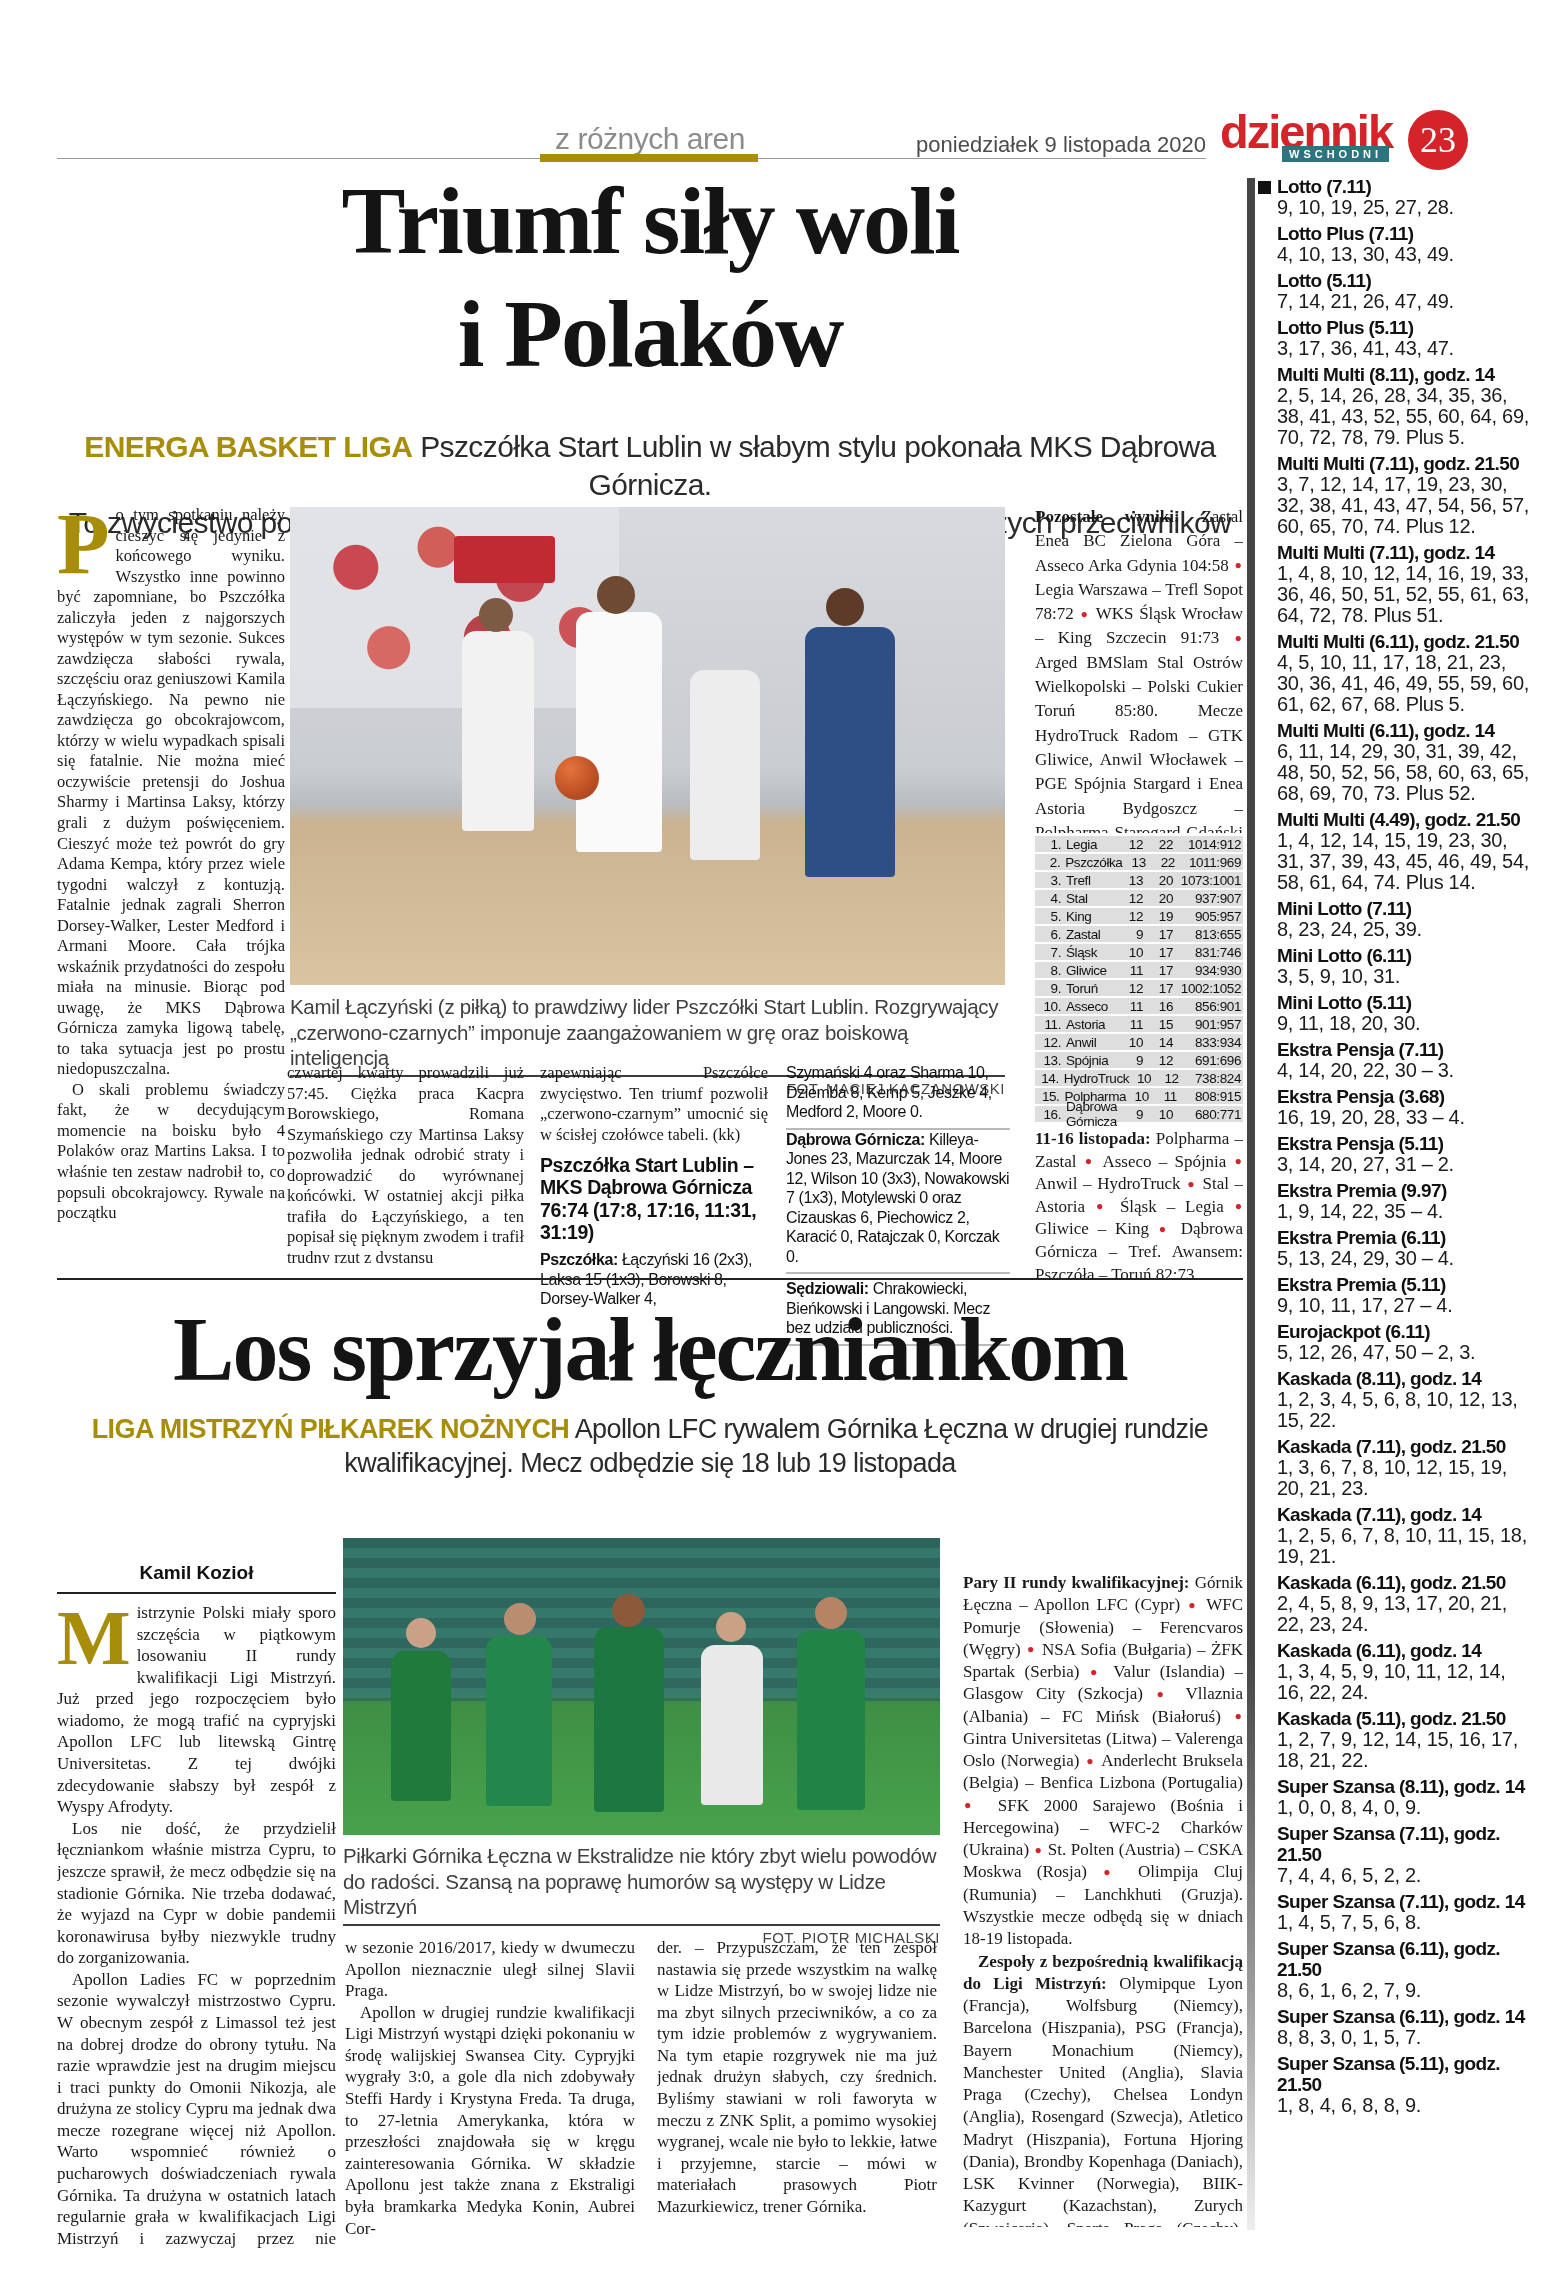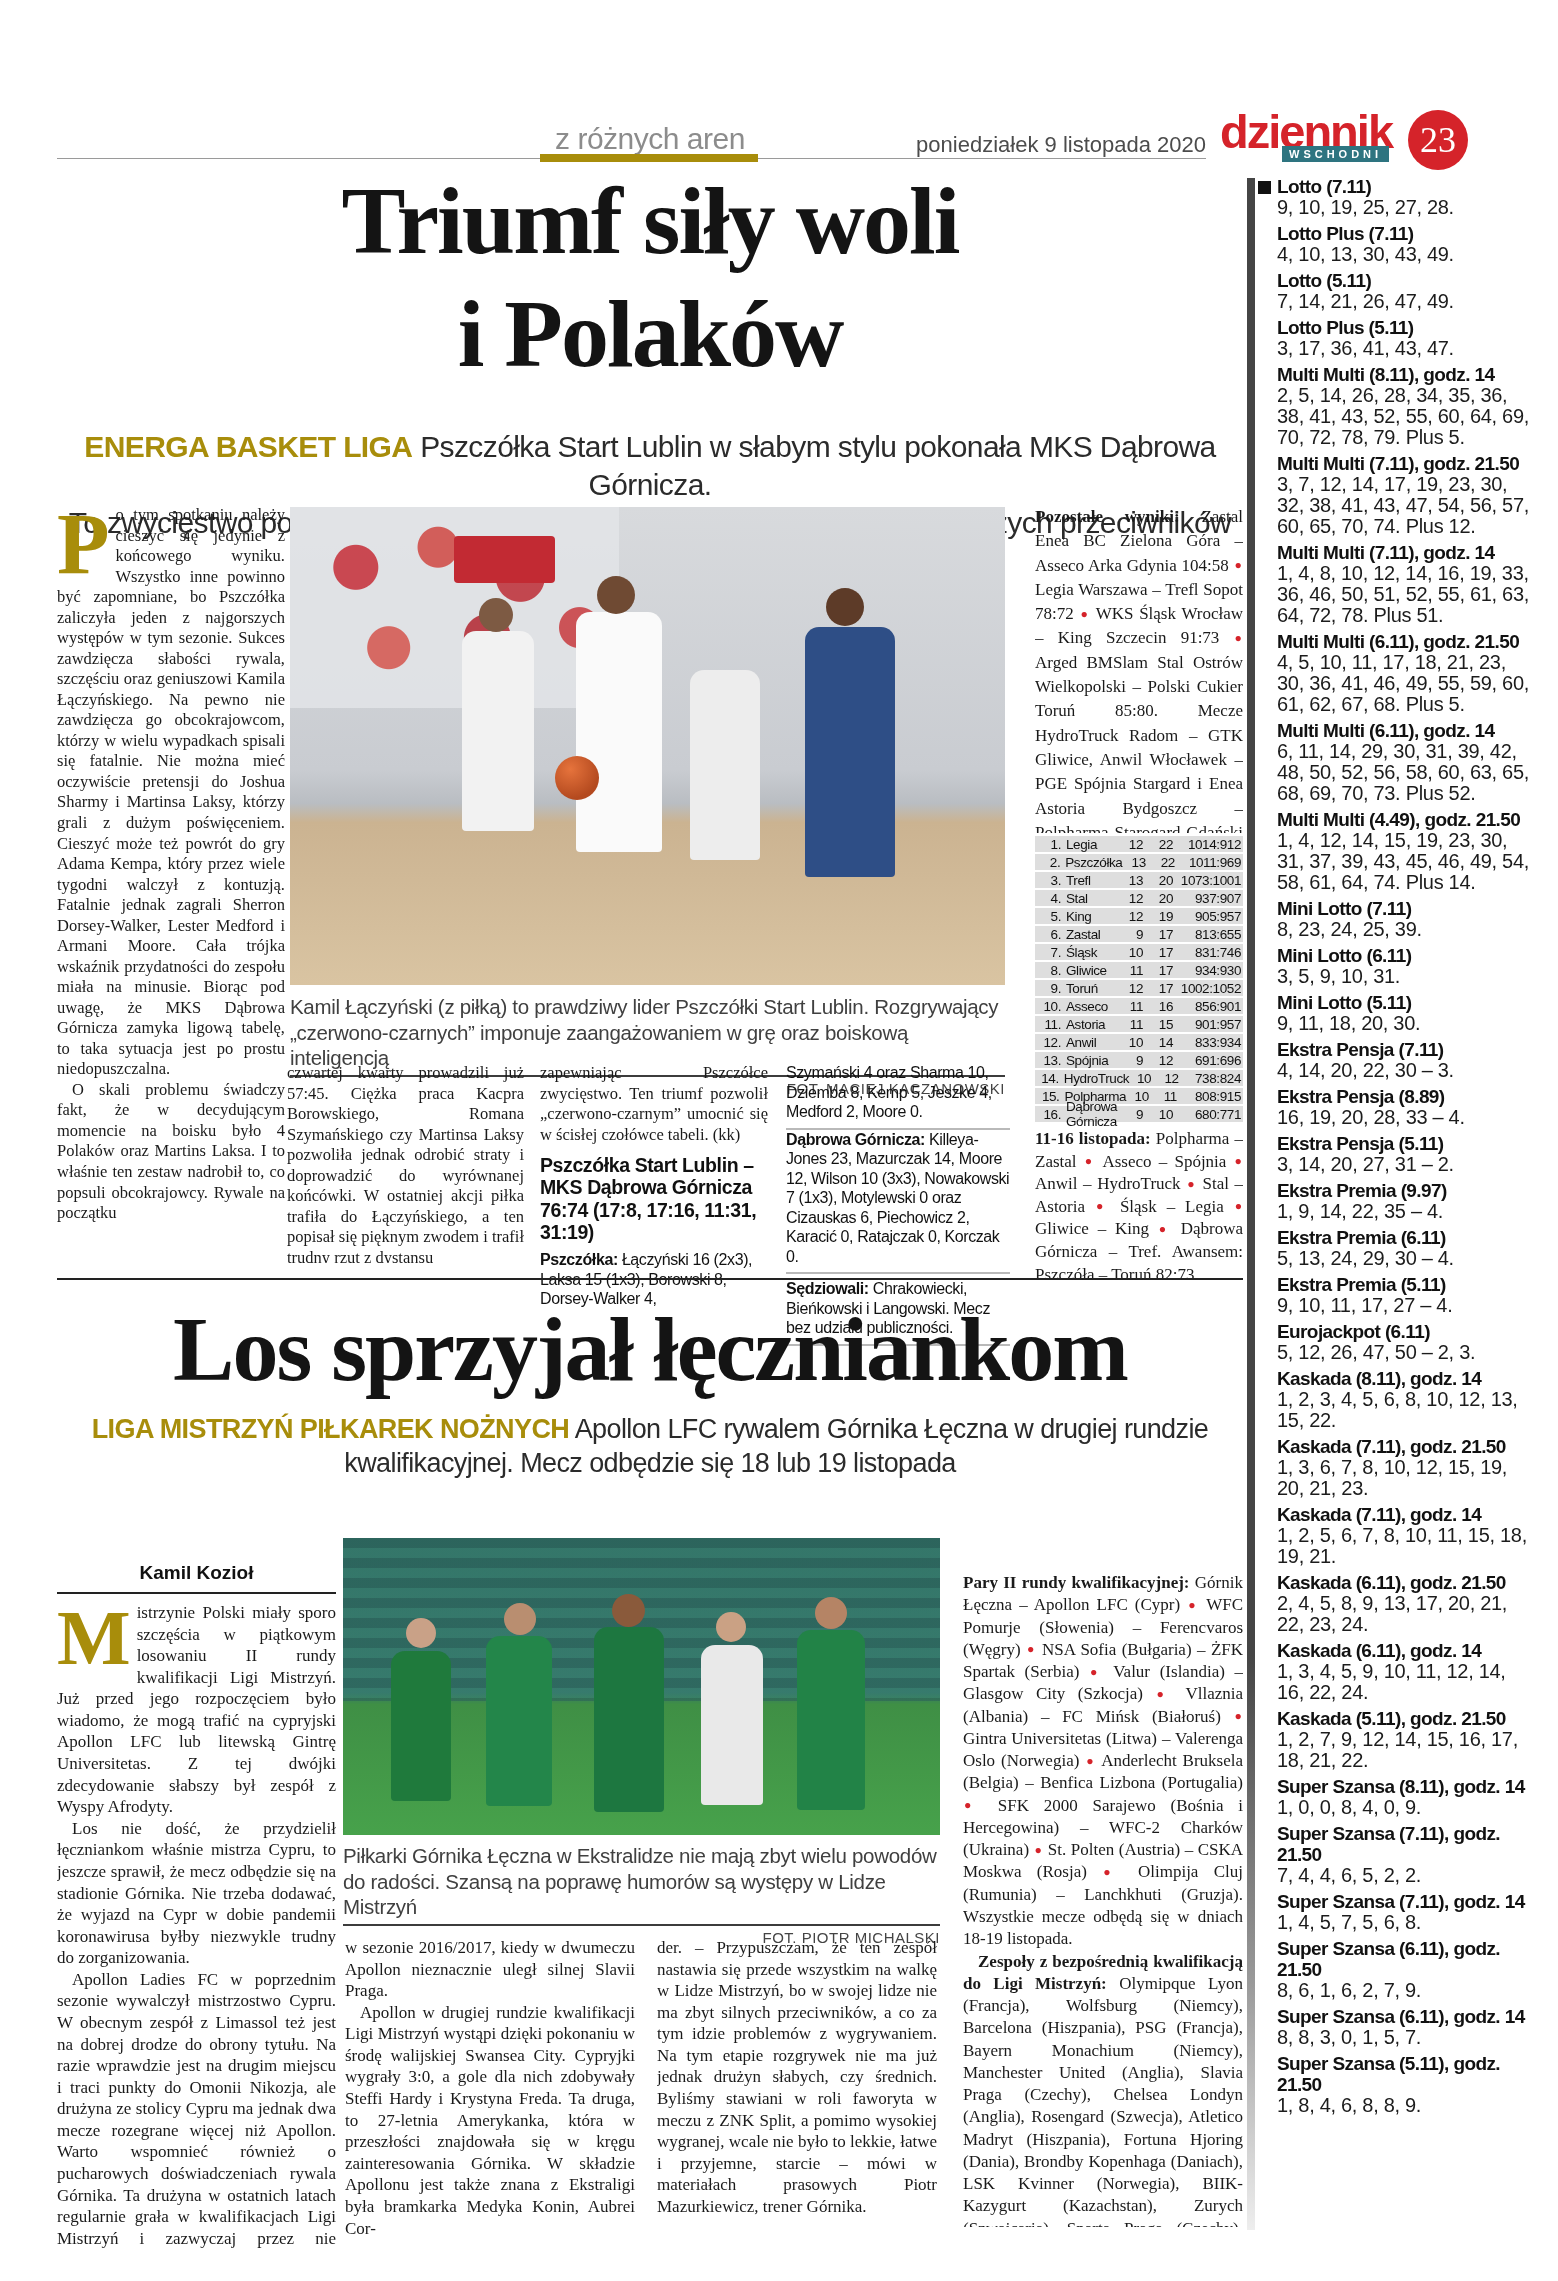--- a/index.html
+++ b/index.html
@@ -314,21 +314,21 @@
     <div class="head" style="left:27%;top:22%;width:32px;height:32px;background:#b98e70;"></div>
     <div class="player" style="left:42%;top:30%;width:70px;height:185px;background:#1d7740;"></div>
     <div class="head" style="left:45%;top:19%;width:33px;height:33px;background:#8a5a3b;"></div>
     <div class="player" style="left:60%;top:36%;width:62px;height:160px;background:#e9e9e9;"></div>
     <div class="head" style="left:62.5%;top:25%;width:30px;height:30px;background:#caa184;"></div>
     <div class="player" style="left:76%;top:31%;width:68px;height:180px;background:#228347;"></div>
     <div class="head" style="left:79%;top:20%;width:32px;height:32px;background:#b58465;"></div>
   </div>
 
   <div class="abs" style="left:343px;top:1843px;width:597px;">
-    <div class="caption">Piłkarki Górnika Łęczna w Ekstralidze nie mają zbyt wielu powodów do radości. Szansą na poprawę humorów są występy w Lidze Mistrzyń</div>
+    <div class="caption">Piłkarki Górnika Łęczna w Ekstralidze nie który zbyt wielu powodów do radości. Szansą na poprawę humorów są występy w Lidze Mistrzyń</div>
     <div class="cap-rule"></div>
     <div class="credit">FOT. PIOTR MICHALSKI</div>
   </div>
 
   <div class="abs bodycol" style="left:345px;top:1937px;width:290px;height:330px;font-size:17px;line-height:1.27;">
     <p>w sezonie 2016/2017, kiedy w dwumeczu Apollon nieznacznie uległ silnej Slavii Praga.</p>
     <p class="ind">Apollon w drugiej rundzie kwalifikacji Ligi Mistrzyń wystąpi dzięki pokonaniu w środę walijskiej Swansea City. Cypryjki wygrały 3:0, a gole dla nich zdobywały Steffi Hardy i Krystyna Freda. Ta druga, to 27-letnia Amerykanka, która w przeszłości znajdowała się w kręgu zainteresowania Górnika. W składzie Apollonu jest także znana z Ekstraligi była bramkarka Medyka Konin, Aubrei Cor-</p>
   </div>
   <div class="abs bodycol" style="left:657px;top:1937px;width:280px;height:330px;font-size:17px;line-height:1.27;">
     <p>der. – Przypuszczam, że ten zespół nastawia się przede wszystkim na walkę w Lidze Mistrzyń, bo w swojej lidze nie ma zbyt silnych przeciwników, a co za tym idzie problemów z wygrywaniem. Na tym etapie rozgrywek nie ma już jednak drużyn słabych, czy średnich. Byliśmy stawiani w roli faworyta w meczu z ZNK Split, a pomimo wysokiej wygranej, wcale nie było to lekkie, łatwe i przyjemne, starcie – mówi w materiałach prasowych Piotr Mazurkiewicz, trener Górnika.</p>
@@ -392,21 +392,21 @@
       </div>
       <div class="lot-sec">
         <div class="lot-h">Mini Lotto (5.11)</div>
         <div class="lot-n">9, 11, 18, 20, 30.</div>
       </div>
       <div class="lot-sec">
         <div class="lot-h">Ekstra Pensja (7.11)</div>
         <div class="lot-n">4, 14, 20, 22, 30 – 3.</div>
       </div>
       <div class="lot-sec">
-        <div class="lot-h">Ekstra Pensja (8.89)</div>
+        <div class="lot-h">Ekstra Pensja (3.68)</div>
         <div class="lot-n">16, 19, 20, 28, 33 – 4.</div>
       </div>
       <div class="lot-sec">
         <div class="lot-h">Ekstra Pensja (5.11)</div>
         <div class="lot-n">3, 14, 20, 27, 31 – 2.</div>
       </div>
       <div class="lot-sec">
         <div class="lot-h">Ekstra Premia (9.97)</div>
         <div class="lot-n">1, 9, 14, 22, 35 – 4.</div>
       </div>

